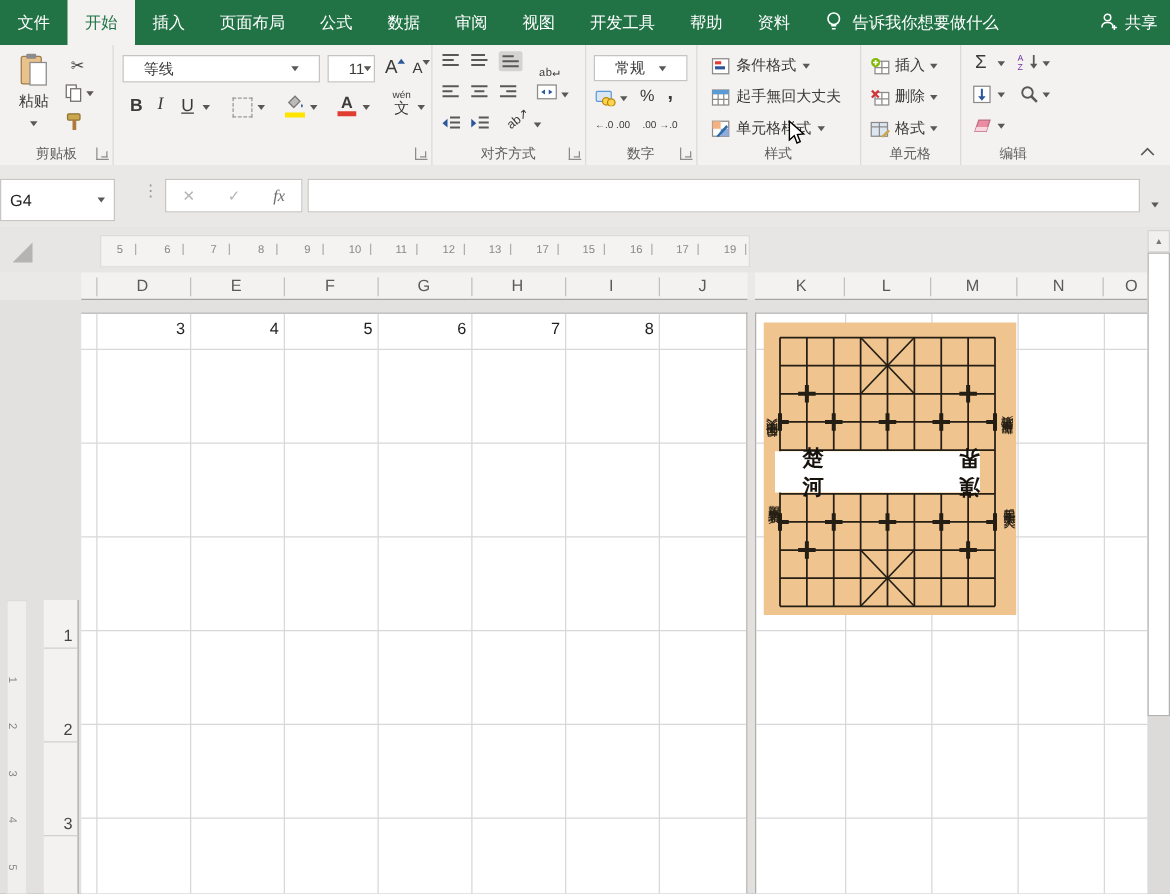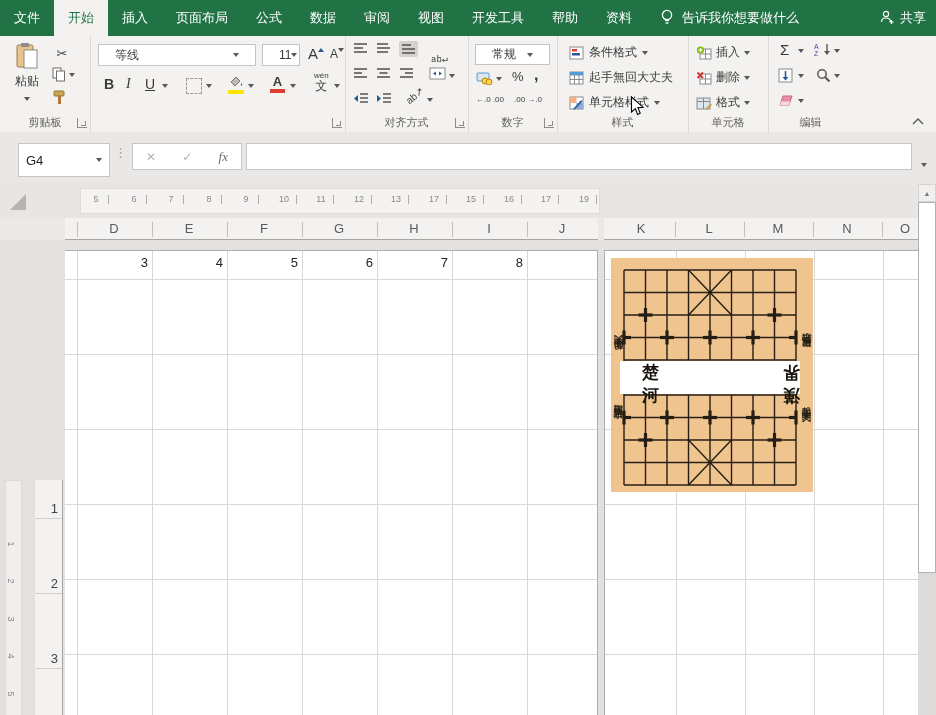--- a/index.html
+++ b/index.html
@@ -50,21 +50,21 @@
   .rtick{position:absolute;left:0;right:0;height:1px;background:#d2d0ce;}
   
   .vscroll{position:absolute;left:918px;top:184px;width:18px;height:531px;background:#dcdbda;}
   .scrollbtn{position:absolute;left:0;top:0;width:18px;height:18px;background:#f1f0ef;border:1px solid #d6d4d2;box-sizing:border-box;
              display:flex;align-items:center;justify-content:center;font-size:7px;color:#777;}
   .thumb{position:absolute;left:0;top:18px;width:18px;height:371px;background:#fff;border:1px solid #b3b1af;box-sizing:border-box;}
   
   .board{position:absolute;left:611px;top:258px;width:202px;height:234px;background:var(--board-bg,#f0c48f);z-index:5;}
   .btxt{position:absolute;writing-mode:vertical-rl;text-orientation:upright;font-size:10px;line-height:13px;
         color:#241e14;font-family:"Liberation Serif","DejaVu Serif",serif;letter-spacing:1px;}
-  .river{position:absolute;left:9px;top:103px;width:180px;height:33px;background:#fff;display:flex;align-items:flex-start;}
+  .river{position:absolute;left:9px;top:103px;width:164px;height:33px;background:#fff;display:flex;align-items:center;}
   .rivtxt{font-size:17px;font-weight:bold;color:#17130c;font-family:"Liberation Serif","DejaVu Serif",serif;letter-spacing:10px;}
   .flip{transform:rotate(180deg);}
 </style>
 </head>
 <body>
 
 <div id="app">
 
   <div class="menubar">
     <div class="mtab">文件</div>
@@ -392,21 +392,21 @@
     </div>
 
     <div class="abs" style="left:912px;top:78px;">
       <svg width="12" height="7" viewBox="0 0 12 7">
           <polyline points="1,6 6,1 11,6" fill="none" stroke="#5a5856" stroke-width="1.4"></polyline>
         </svg>
     </div>
   </div>
 
   <div class="fbar">
-    <div class="fwhite" style="left:18px;top:11px;width:92px;height:27px;display:flex;align-items:center;justify-content:space-between;padding:16px 7px;font-size:13px;color:#222;gap:32px;">
+    <div class="fwhite" style="left:0;top:11px;width:92px;height:27px;display:flex;align-items:center;justify-content:space-between;padding:16px 7px;font-size:13px;color:#222;gap:32px;">
       <span>G4</span>
       <span class="caret"></span>
     </div>
     <div class="abs" style="left:114px;top:13px;color:#9a9896;font-size:13px;letter-spacing:0;">⋮</div>
     <div class="fwhite" style="left:132px;top:11px;width:110px;height:27px;display:flex;align-items:center;justify-content:space-around;color:#b5b3b1;">
       <span style="font-size:12px;">✕</span>
       <span style="font-size:12px;">✓</span>
       <span style="font-size:13px;font-style:italic;color:#6d6b69;font-family:'Liberation Serif',serif;">fx</span>
     </div>
     <div class="fwhite" style="left:246px;top:11px;width:666px;height:27px;padding:0 6px;display:flex;align-items:center;font-size:13px;">

